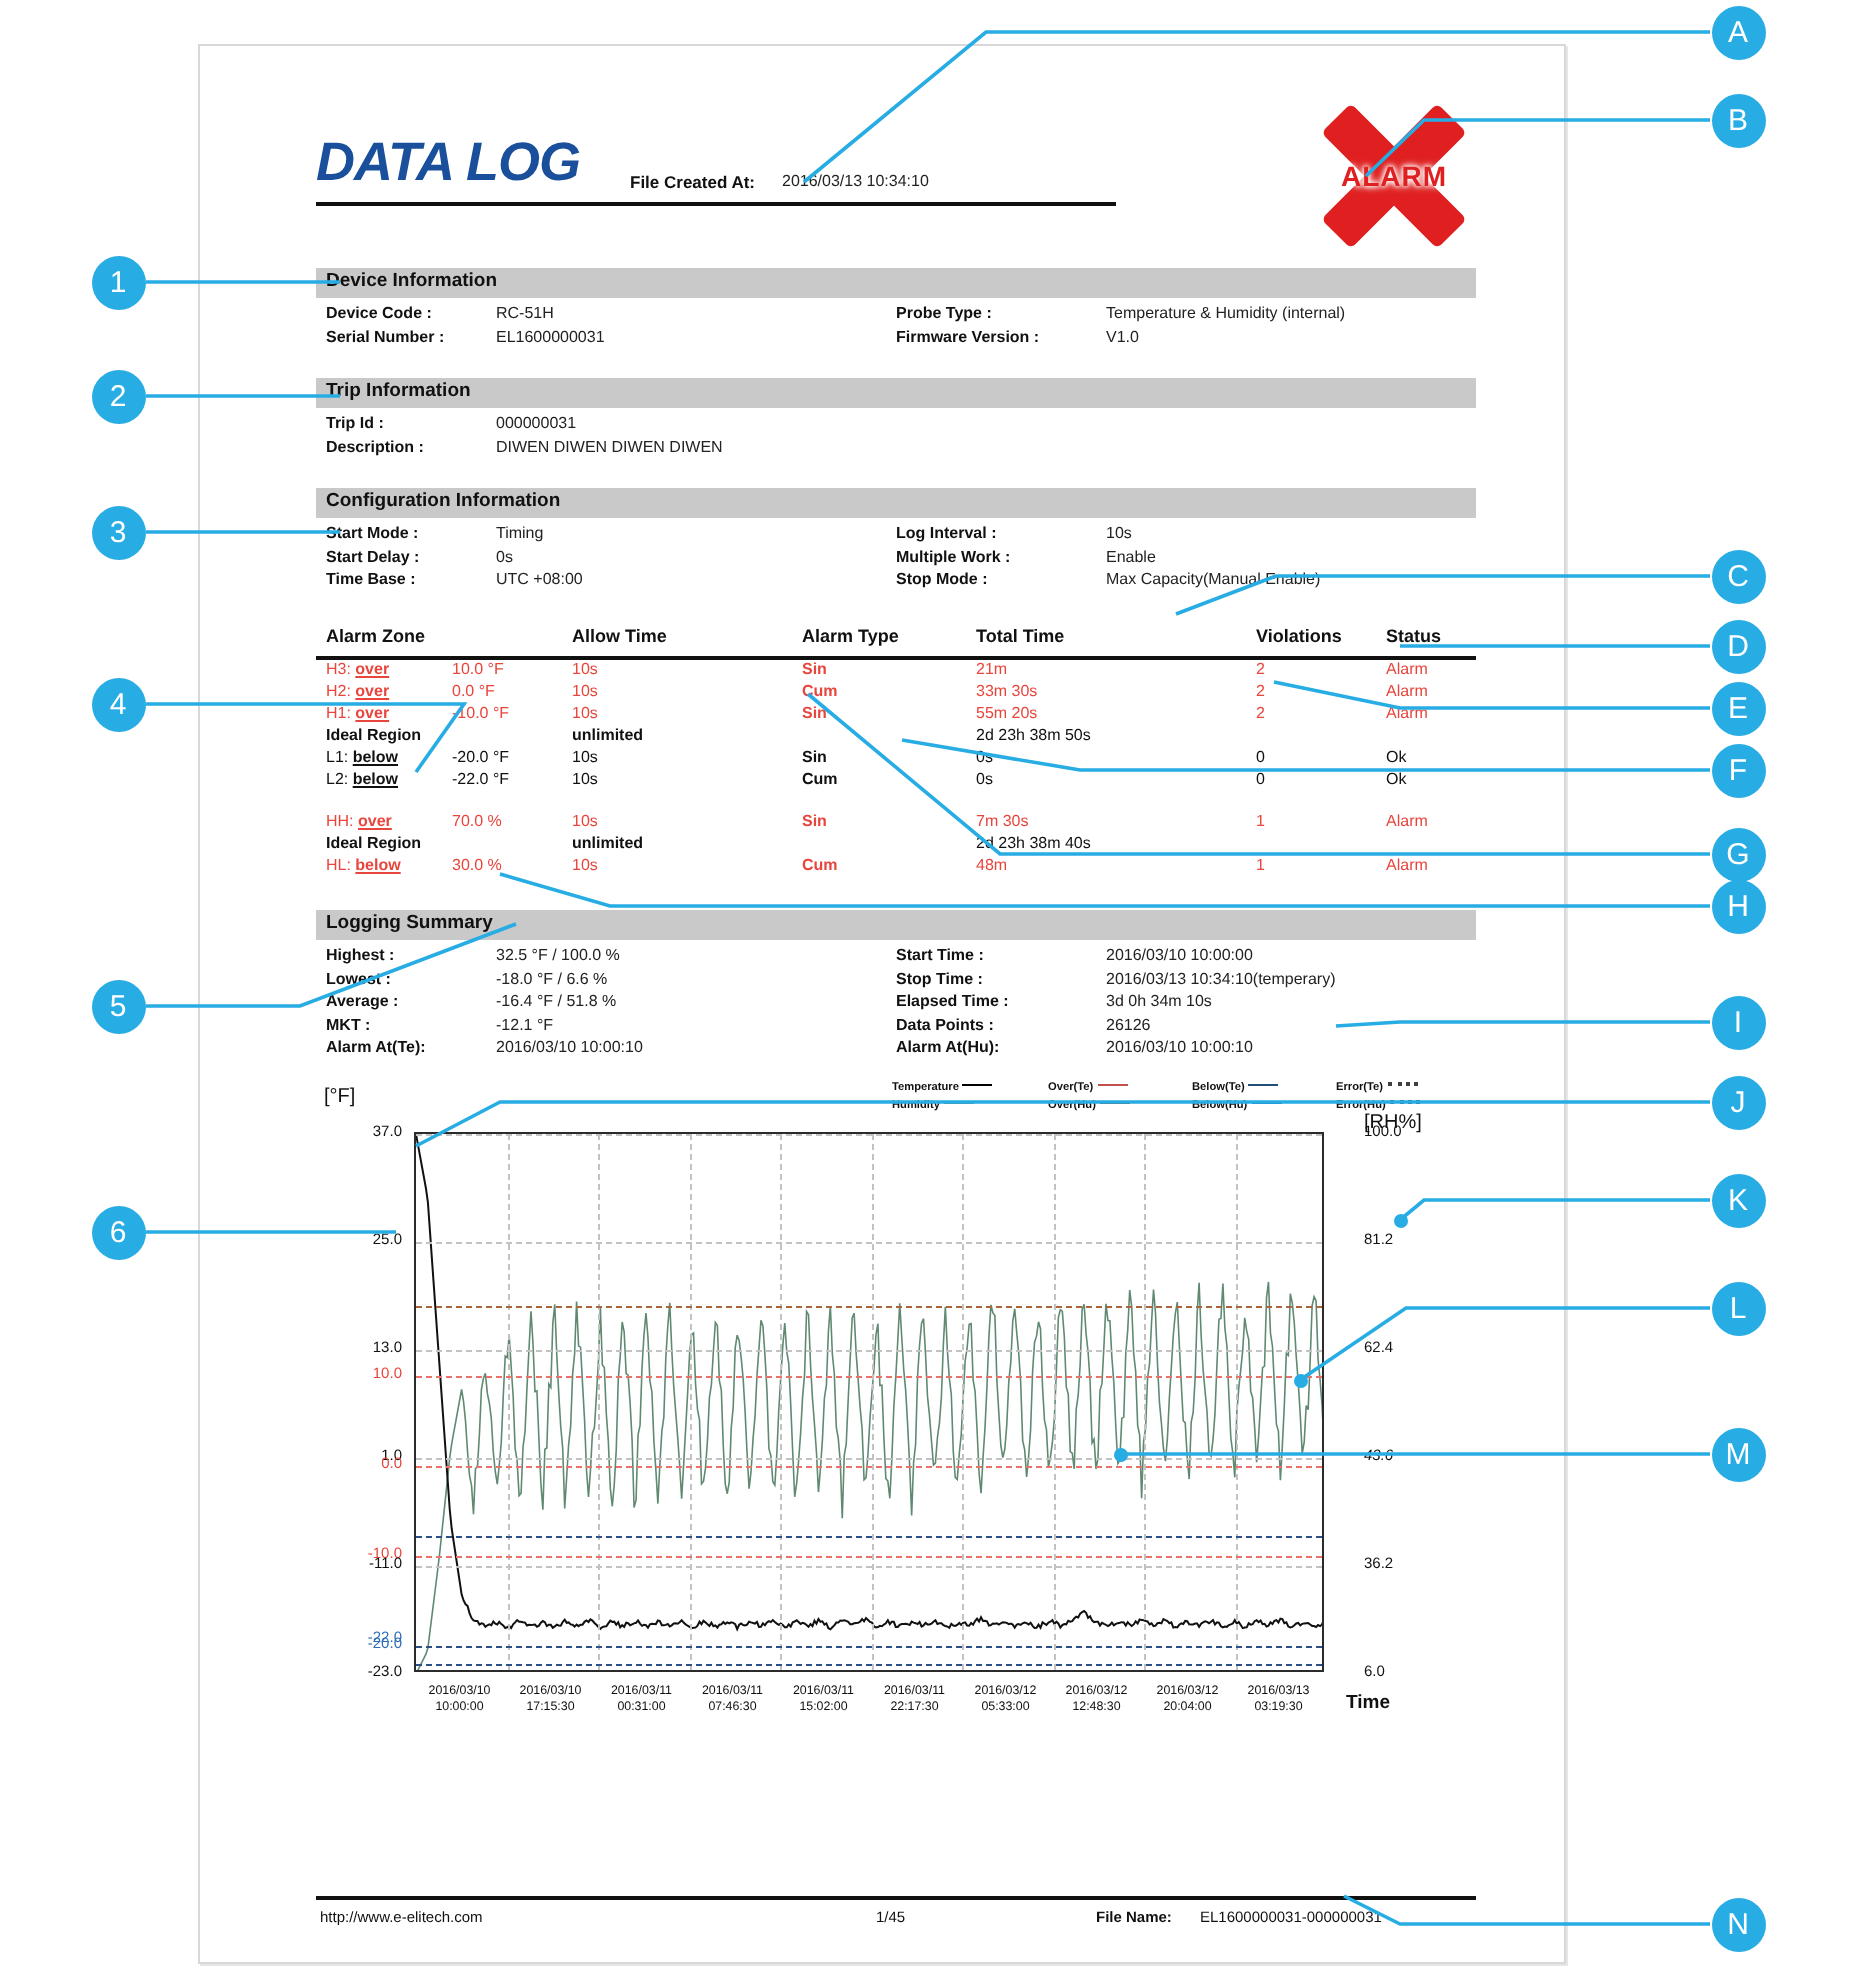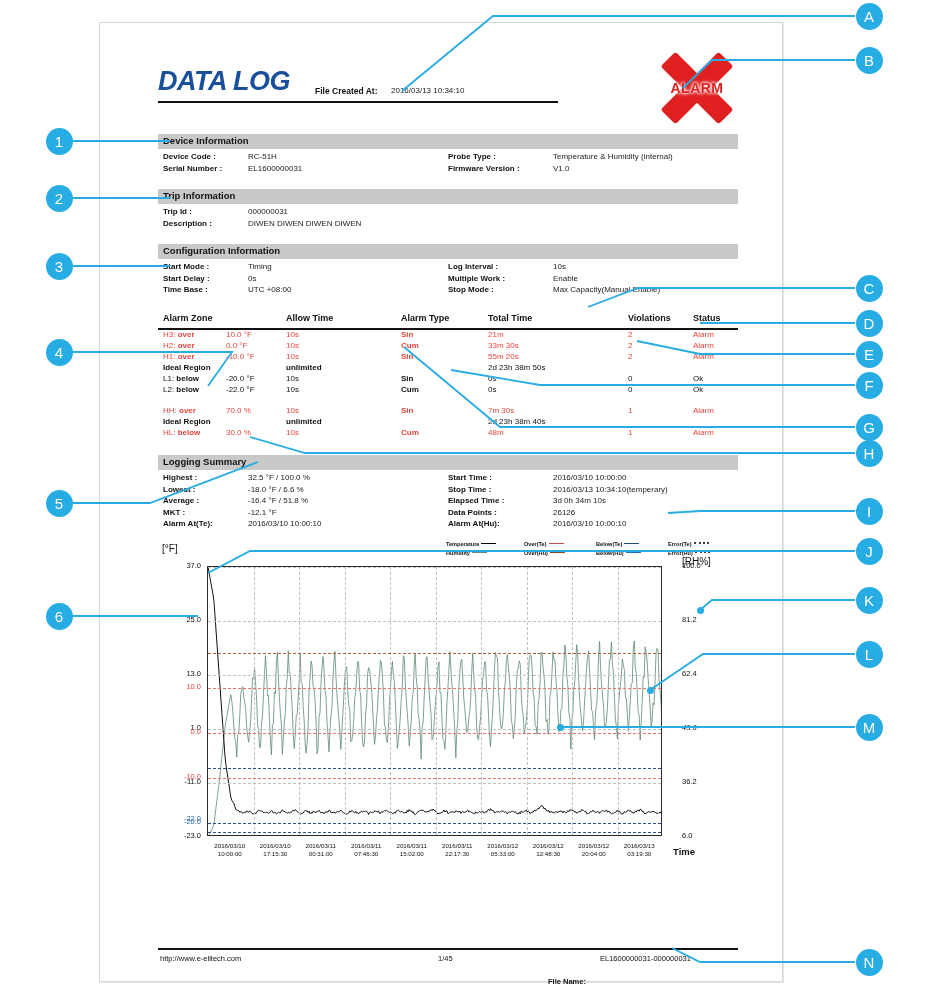--- a/index.html
+++ b/index.html
@@ -93,21 +93,21 @@
   .alarm-tbl { margin-top: 16px; position: relative; }
   .alarm-hdr { position: relative; height: 14px; }
   .alarm-hdr span {
     position: absolute; top: 0;
     font-size: 9px; font-weight: bold; color: #111;
   }
   .alarm-rule { height: 2px; background: #111; margin-top: 1px; }
   .arow { position: relative; height: 11.2px; }
   .arow > span { position: absolute; top: 0; font-size: 8px; white-space: nowrap; }
   .arow .c-zone   { left: 5px; }
-  .arow .c-zone b { font-weight: bold; }
+  .arow .c-zone b { font-weight: bold; text-decoration: underline; }
   .arow .c-lim    { left: 68px; }
   .arow .c-allow  { left: 128px; }
   .arow .c-type   { left: 243px; font-weight: bold; text-align: right; }
   .arow .c-total  { left: 330px; }
   .arow .c-viol   { left: 470px; }
   .arow .c-status { left: 535px; }
   .red   { color: #e8453c; }
   .blk   { color: #111; }
   .bold  { font-weight: bold; }
   .spacer-row { height: 9px; }
@@ -177,21 +177,21 @@
     font-size: 9.5px; font-weight: bold; color: #111;
   }
 
   
   #footer { position: absolute; left: 58px; top: 925px; width: 580px; }
   .foot-rule { height: 1.6px; background: #111; }
   .foot-row { position: relative; height: 14px; margin-top: 4px; font-size: 7.5px; color: #111; }
   .foot-row span { position: absolute; top: 0; white-space: nowrap; }
   .f-url  { left: 2px; }
   .f-page { left: 280px; }
-  .f-fnl  { left: 390px; font-weight: bold; margin-top: 23px; }
+  .f-fnl  { left: 390px; font-weight: bold; }
   .f-fnv  { left: 442px; }
 
   
   .cal {
     position: absolute;
     width: 27px; height: 27px; border-radius: 50%;
     background: #27ace4;
     color: #fff; font-size: 15px;
     display: flex; align-items: center; justify-content: center;
     font-family: "Liberation Sans", sans-serif;

